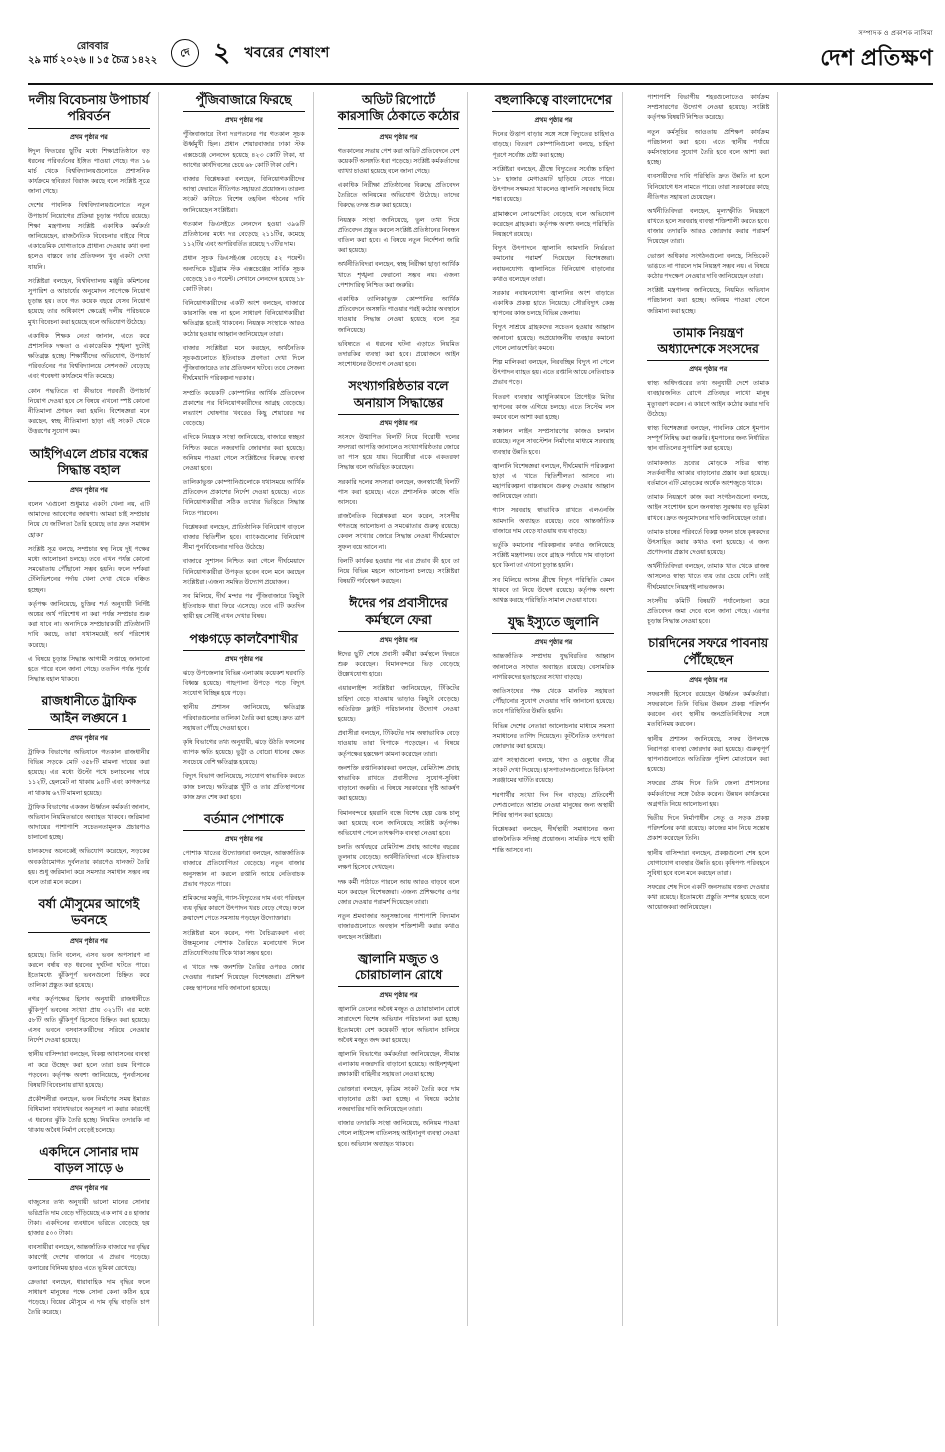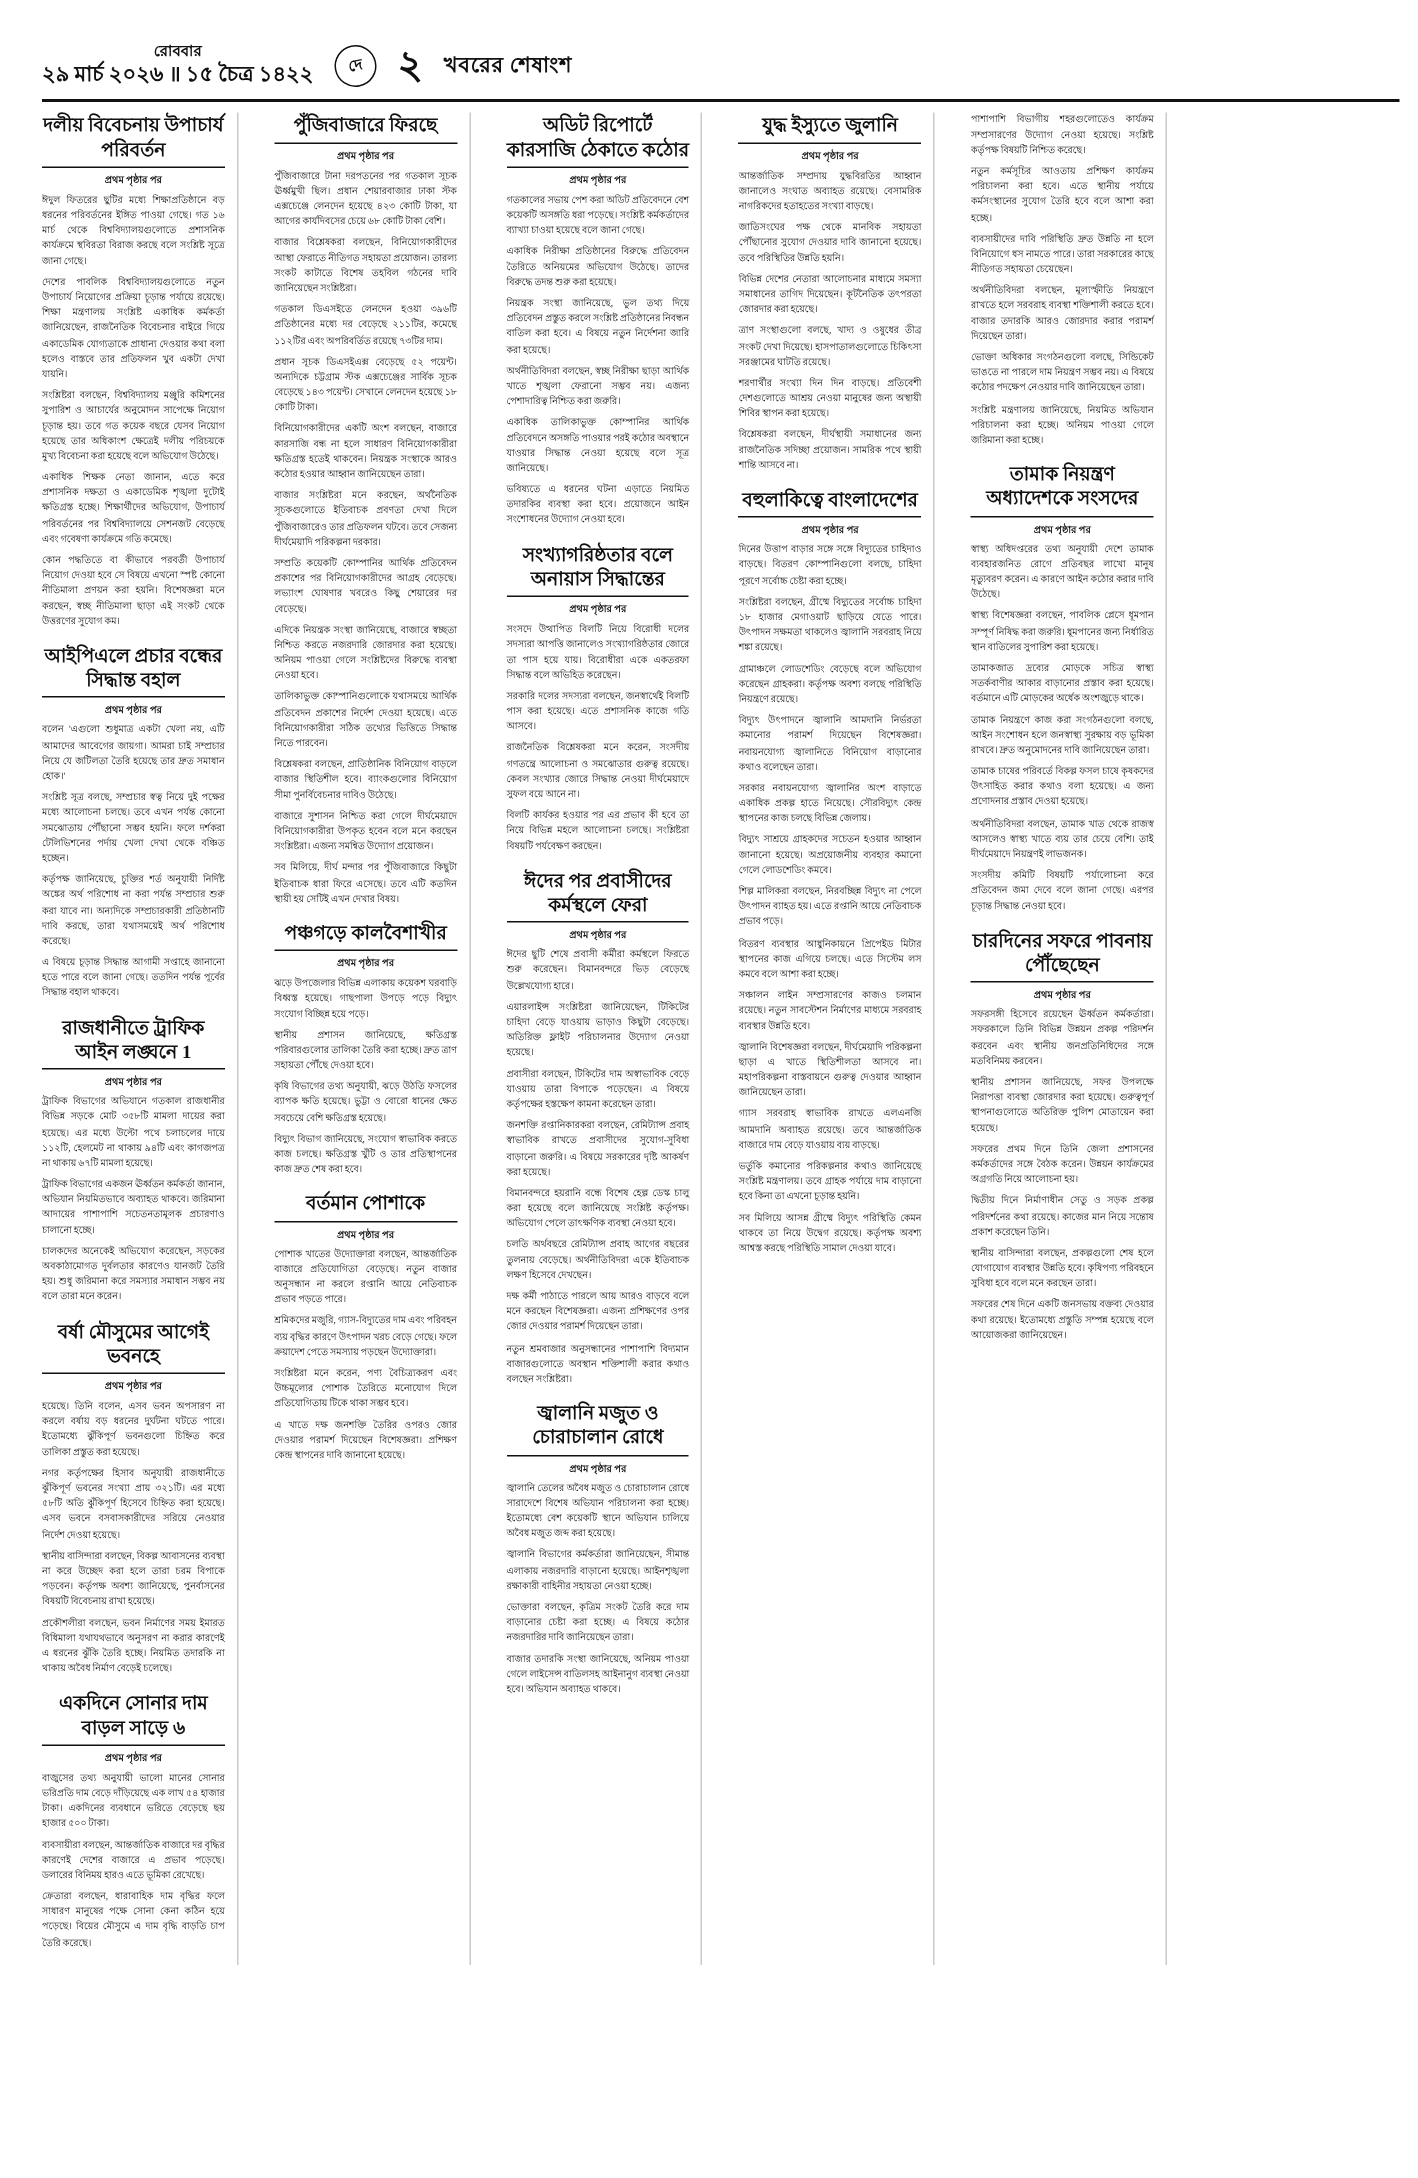--- a/index.html
+++ b/index.html
@@ -27,21 +27,21 @@
   }
   .mast-left{display:flex;align-items:center;gap:8px;}
   .date-block{
     text-align:center;
     font-size:9px;
     line-height:1.35;
     font-weight:bold;
     padding-right:6px;
   }
   .date-block .wd{font-size:10px;display:block;}
-  .date-block .dt{font-size:14px;display:block;white-space:nowrap;}
+  .date-block .dt{font-size:10px;display:block;white-space:nowrap;}
   .logo-mark{
     width:26px;height:26px;border-radius:50%;
     border:1.4px solid #111;
     display:flex;align-items:center;justify-content:center;
     font-size:10px;font-weight:bold;
     transform:rotate(-12deg);
   }
   .page-no{
     font-size:26px;font-weight:bold;line-height:1;
     padding:0 6px;
@@ -100,20 +100,24 @@
 
   <div class="masthead">
     <div class="mast-left">
       <div class="date-block">
         <span class="wd">রোববার</span>
         <span class="dt">২৯ মার্চ ২০২৬ ॥ ১৫ চৈত্র ১৪২২</span>
       </div>
       <div class="logo-mark">দে</div>
       <div class="page-no">২</div>
       <div class="section-title">খবরের শেষাংশ</div>
+    </div>
+    <div class="mast-right">
+      <div class="paper-tag">সম্পাদক ও প্রকাশক নাসিমা</div>
+      <div class="paper-name">দেশ প্রতিক্ষণ</div>
     </div>
   </div>
 
   <div class="columns" id="columns">
     <div class="col">
         <div class="art">
           <h2 class="head">দলীয় বিবেচনায় উপাচার্য পরিবর্তন</h2>
           <div class="byline">প্রথম পৃষ্ঠার পর</div>
           <p class="body">ঈদুল ফিতরের ছুটির মধ্যে শিক্ষাপ্রতিষ্ঠানে বড় ধরনের পরিবর্তনের ইঙ্গিত পাওয়া গেছে। গত ১৬ মার্চ থেকে বিশ্ববিদ্যালয়গুলোতে প্রশাসনিক কার্যক্রমে স্থবিরতা বিরাজ করছে বলে সংশ্লিষ্ট সূত্রে জানা গেছে।</p>
           <p class="body">দেশের পাবলিক বিশ্ববিদ্যালয়গুলোতে নতুন উপাচার্য নিয়োগের প্রক্রিয়া চূড়ান্ত পর্যায়ে রয়েছে। শিক্ষা মন্ত্রণালয় সংশ্লিষ্ট একাধিক কর্মকর্তা জানিয়েছেন, রাজনৈতিক বিবেচনার বাইরে গিয়ে একাডেমিক যোগ্যতাকে প্রাধান্য দেওয়ার কথা বলা হলেও বাস্তবে তার প্রতিফলন খুব একটা দেখা যায়নি।</p>
@@ -220,47 +224,47 @@
         <div class="art">
           <h2 class="head">জ্বালানি মজুত ও চোরাচালান রোধে</h2>
           <div class="byline">প্রথম পৃষ্ঠার পর</div>
           <p class="body">জ্বালানি তেলের অবৈধ মজুত ও চোরাচালান রোধে সারাদেশে বিশেষ অভিযান পরিচালনা করা হচ্ছে। ইতোমধ্যে বেশ কয়েকটি স্থানে অভিযান চালিয়ে অবৈধ মজুত জব্দ করা হয়েছে।</p>
           <p class="body">জ্বালানি বিভাগের কর্মকর্তারা জানিয়েছেন, সীমান্ত এলাকায় নজরদারি বাড়ানো হয়েছে। আইনশৃঙ্খলা রক্ষাকারী বাহিনীর সহায়তা নেওয়া হচ্ছে।</p>
           <p class="body">ভোক্তারা বলছেন, কৃত্রিম সংকট তৈরি করে দাম বাড়ানোর চেষ্টা করা হচ্ছে। এ বিষয়ে কঠোর নজরদারির দাবি জানিয়েছেন তারা।</p>
           <p class="body">বাজার তদারকি সংস্থা জানিয়েছে, অনিয়ম পাওয়া গেলে লাইসেন্স বাতিলসহ আইনানুগ ব্যবস্থা নেওয়া হবে। অভিযান অব্যাহত থাকবে।</p>
         </div>
       </div>
     <div class="col">
-        <div class="art">
-          <h2 class="head">যুদ্ধ ইস্যুতে জুলানি</h2>
-          <div class="byline">প্রথম পৃষ্ঠার পর</div>
-          <p class="body">আন্তর্জাতিক সম্প্রদায় যুদ্ধবিরতির আহ্বান জানালেও সংঘাত অব্যাহত রয়েছে। বেসামরিক নাগরিকদের হতাহতের সংখ্যা বাড়ছে।</p>
-          <p class="body">জাতিসংঘের পক্ষ থেকে মানবিক সহায়তা পৌঁছানোর সুযোগ দেওয়ার দাবি জানানো হয়েছে। তবে পরিস্থিতির উন্নতি হয়নি।</p>
-          <p class="body">বিভিন্ন দেশের নেতারা আলোচনার মাধ্যমে সমস্যা সমাধানের তাগিদ দিয়েছেন। কূটনৈতিক তৎপরতা জোরদার করা হয়েছে।</p>
-          <p class="body">ত্রাণ সংস্থাগুলো বলছে, খাদ্য ও ওষুধের তীব্র সংকট দেখা দিয়েছে। হাসপাতালগুলোতে চিকিৎসা সরঞ্জামের ঘাটতি রয়েছে।</p>
-          <p class="body">শরণার্থীর সংখ্যা দিন দিন বাড়ছে। প্রতিবেশী দেশগুলোতে আশ্রয় নেওয়া মানুষের জন্য অস্থায়ী শিবির স্থাপন করা হয়েছে।</p>
-          <p class="body">বিশ্লেষকরা বলছেন, দীর্ঘস্থায়ী সমাধানের জন্য রাজনৈতিক সদিচ্ছা প্রয়োজন। সামরিক পথে স্থায়ী শান্তি আসবে না।</p>
-        </div>
         <div class="art">
           <h2 class="head">বহুলাকিত্বে বাংলাদেশের</h2>
           <div class="byline">প্রথম পৃষ্ঠার পর</div>
           <p class="body">দিনের উত্তাপ বাড়ার সঙ্গে সঙ্গে বিদ্যুতের চাহিদাও বাড়ছে। বিতরণ কোম্পানিগুলো বলছে, চাহিদা পূরণে সর্বোচ্চ চেষ্টা করা হচ্ছে।</p>
           <p class="body">সংশ্লিষ্টরা বলছেন, গ্রীষ্মে বিদ্যুতের সর্বোচ্চ চাহিদা ১৮ হাজার মেগাওয়াট ছাড়িয়ে যেতে পারে। উৎপাদন সক্ষমতা থাকলেও জ্বালানি সরবরাহ নিয়ে শঙ্কা রয়েছে।</p>
           <p class="body">গ্রামাঞ্চলে লোডশেডিং বেড়েছে বলে অভিযোগ করেছেন গ্রাহকরা। কর্তৃপক্ষ অবশ্য বলছে পরিস্থিতি নিয়ন্ত্রণে রয়েছে।</p>
           <p class="body">বিদ্যুৎ উৎপাদনে জ্বালানি আমদানি নির্ভরতা কমানোর পরামর্শ দিয়েছেন বিশেষজ্ঞরা। নবায়নযোগ্য জ্বালানিতে বিনিয়োগ বাড়ানোর কথাও বলেছেন তারা।</p>
           <p class="body">সরকার নবায়নযোগ্য জ্বালানির অংশ বাড়াতে একাধিক প্রকল্প হাতে নিয়েছে। সৌরবিদ্যুৎ কেন্দ্র স্থাপনের কাজ চলছে বিভিন্ন জেলায়।</p>
           <p class="body">বিদ্যুৎ সাশ্রয়ে গ্রাহকদের সচেতন হওয়ার আহ্বান জানানো হয়েছে। অপ্রয়োজনীয় ব্যবহার কমানো গেলে লোডশেডিং কমবে।</p>
           <p class="body">শিল্প মালিকরা বলছেন, নিরবচ্ছিন্ন বিদ্যুৎ না পেলে উৎপাদন ব্যাহত হয়। এতে রপ্তানি আয়ে নেতিবাচক প্রভাব পড়ে।</p>
           <p class="body">বিতরণ ব্যবস্থার আধুনিকায়নে প্রিপেইড মিটার স্থাপনের কাজ এগিয়ে চলছে। এতে সিস্টেম লস কমবে বলে আশা করা হচ্ছে।</p>
           <p class="body">সঞ্চালন লাইন সম্প্রসারণের কাজও চলমান রয়েছে। নতুন সাবস্টেশন নির্মাণের মাধ্যমে সরবরাহ ব্যবস্থার উন্নতি হবে।</p>
           <p class="body">জ্বালানি বিশেষজ্ঞরা বলছেন, দীর্ঘমেয়াদি পরিকল্পনা ছাড়া এ খাতে স্থিতিশীলতা আসবে না। মহাপরিকল্পনা বাস্তবায়নে গুরুত্ব দেওয়ার আহ্বান জানিয়েছেন তারা।</p>
           <p class="body">গ্যাস সরবরাহ স্বাভাবিক রাখতে এলএনজি আমদানি অব্যাহত রয়েছে। তবে আন্তর্জাতিক বাজারে দাম বেড়ে যাওয়ায় ব্যয় বাড়ছে।</p>
           <p class="body">ভর্তুকি কমানোর পরিকল্পনার কথাও জানিয়েছে সংশ্লিষ্ট মন্ত্রণালয়। তবে গ্রাহক পর্যায়ে দাম বাড়ানো হবে কিনা তা এখনো চূড়ান্ত হয়নি।</p>
           <p class="body">সব মিলিয়ে আসন্ন গ্রীষ্মে বিদ্যুৎ পরিস্থিতি কেমন থাকবে তা নিয়ে উদ্বেগ রয়েছে। কর্তৃপক্ষ অবশ্য আশ্বস্ত করছে পরিস্থিতি সামাল দেওয়া যাবে।</p>
         </div>
+        <div class="art">
+          <h2 class="head">যুদ্ধ ইস্যুতে জুলানি</h2>
+          <div class="byline">প্রথম পৃষ্ঠার পর</div>
+          <p class="body">আন্তর্জাতিক সম্প্রদায় যুদ্ধবিরতির আহ্বান জানালেও সংঘাত অব্যাহত রয়েছে। বেসামরিক নাগরিকদের হতাহতের সংখ্যা বাড়ছে।</p>
+          <p class="body">জাতিসংঘের পক্ষ থেকে মানবিক সহায়তা পৌঁছানোর সুযোগ দেওয়ার দাবি জানানো হয়েছে। তবে পরিস্থিতির উন্নতি হয়নি।</p>
+          <p class="body">বিভিন্ন দেশের নেতারা আলোচনার মাধ্যমে সমস্যা সমাধানের তাগিদ দিয়েছেন। কূটনৈতিক তৎপরতা জোরদার করা হয়েছে।</p>
+          <p class="body">ত্রাণ সংস্থাগুলো বলছে, খাদ্য ও ওষুধের তীব্র সংকট দেখা দিয়েছে। হাসপাতালগুলোতে চিকিৎসা সরঞ্জামের ঘাটতি রয়েছে।</p>
+          <p class="body">শরণার্থীর সংখ্যা দিন দিন বাড়ছে। প্রতিবেশী দেশগুলোতে আশ্রয় নেওয়া মানুষের জন্য অস্থায়ী শিবির স্থাপন করা হয়েছে।</p>
+          <p class="body">বিশ্লেষকরা বলছেন, দীর্ঘস্থায়ী সমাধানের জন্য রাজনৈতিক সদিচ্ছা প্রয়োজন। সামরিক পথে স্থায়ী শান্তি আসবে না।</p>
+        </div>
       </div>
     <div class="col">
         <div class="art">
           <p class="body">পাশাপাশি বিভাগীয় শহরগুলোতেও কার্যক্রম সম্প্রসারণের উদ্যোগ নেওয়া হয়েছে। সংশ্লিষ্ট কর্তৃপক্ষ বিষয়টি নিশ্চিত করেছে।</p>
           <p class="body">নতুন কর্মসূচির আওতায় প্রশিক্ষণ কার্যক্রম পরিচালনা করা হবে। এতে স্থানীয় পর্যায়ে কর্মসংস্থানের সুযোগ তৈরি হবে বলে আশা করা হচ্ছে।</p>
           <p class="body">ব্যবসায়ীদের দাবি পরিস্থিতি দ্রুত উন্নতি না হলে বিনিয়োগে ধস নামতে পারে। তারা সরকারের কাছে নীতিগত সহায়তা চেয়েছেন।</p>
           <p class="body">অর্থনীতিবিদরা বলছেন, মূল্যস্ফীতি নিয়ন্ত্রণে রাখতে হলে সরবরাহ ব্যবস্থা শক্তিশালী করতে হবে। বাজার তদারকি আরও জোরদার করার পরামর্শ দিয়েছেন তারা।</p>
           <p class="body">ভোক্তা অধিকার সংগঠনগুলো বলছে, সিন্ডিকেট ভাঙতে না পারলে দাম নিয়ন্ত্রণ সম্ভব নয়। এ বিষয়ে কঠোর পদক্ষেপ নেওয়ার দাবি জানিয়েছেন তারা।</p>
           <p class="body">সংশ্লিষ্ট মন্ত্রণালয় জানিয়েছে, নিয়মিত অভিযান পরিচালনা করা হচ্ছে। অনিয়ম পাওয়া গেলে জরিমানা করা হচ্ছে।</p>
         </div>

